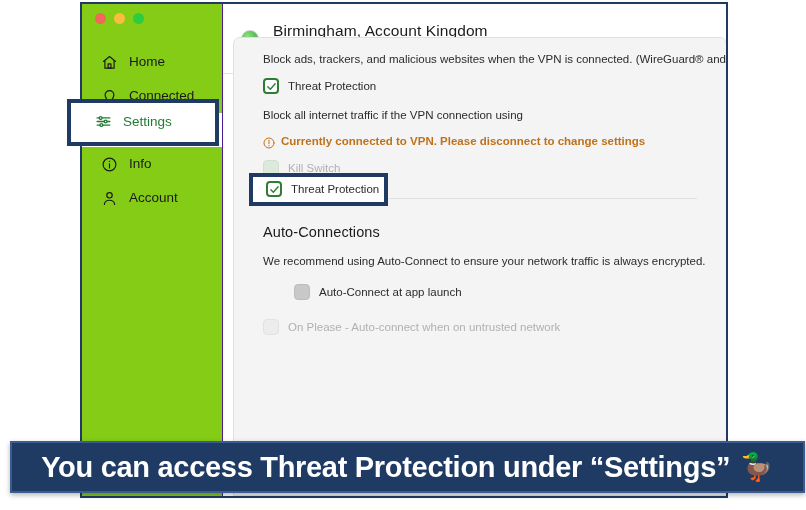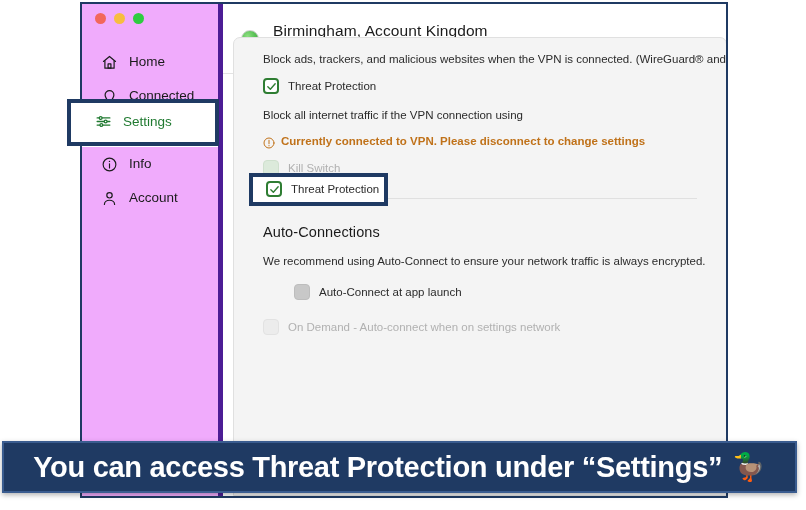--- a/index.html
+++ b/index.html
@@ -20,22 +20,22 @@
     width: 648px; height: 496px;
     background: #ffffff;
     border: 2px solid #1f3a63;
     overflow: hidden;
   }
 
   
   .sidebar {
     position: absolute; left: 0; top: 0;
     width: 141px; height: 100%;
-    background: #f0abfc;
-    border-right: 5px solid #4c1d95;
+    background: #84cc16;
+    border-right: 1px solid #4c1d95;
   }
   .traffic-lights {
     position: absolute; left: 13px; top: 9px;
     display: flex; gap: 8px; align-items: center;
   }
   .tl { width: 11px; height: 11px; border-radius: 50%; }
   .tl.red    { background: #f2675b; }
   .tl.yellow { background: #f7bd3f; }
   .tl.green  { background: #2ecc40; }
 
@@ -155,21 +155,21 @@
     background: #ffffff;
   }
   .hl-threat { left: 249px; top: 173px; width: 139px; height: 33px; }
   .hl-threat-fill {
     position: absolute; left: 253px; top: 177px; width: 131px; height: 25px;
     background: #ffffff;
   }
 
   
   .caption {
-    position: absolute; left: 2px; bottom: 17px;
+    position: absolute; left: 10px; bottom: 17px;
     width: 795px; height: 52px;
     background: #1f3a63;
     border: 2px solid #3a5c8f;
     display: flex; align-items: center; justify-content: center; gap: 10px;
     box-shadow: 0 2px 5px rgba(0,0,0,.30);
   }
   .caption-text {
     color: #ffffff; font-size: 29px; font-weight: bold;
     letter-spacing: -.3px; white-space: nowrap;
   }
@@ -317,21 +317,21 @@
 
           <div class="section-desc">We recommend using Auto-Connect to ensure your network traffic is always encrypted.</div>
 
           <div class="row" style="margin-top:17px;padding-left:31px;">
             <span class="cb grey"></span>
             <span class="row-label">Auto-Connect at app launch</span>
           </div>
 
           <div class="row disabled" style="margin-top:19px;">
             <span class="cb pale-grey"></span>
-            <span class="row-label">On Demand - Auto-connect when on settings network</span>
+            <span class="row-label">On Please - Auto-connect when on untrusted network</span>
           </div>
 
         </div>
       </div>
 
     </div>
   </div>
 
   <div class="hl-settings-fill"></div>
   <div class="hl hl-settings"></div>

